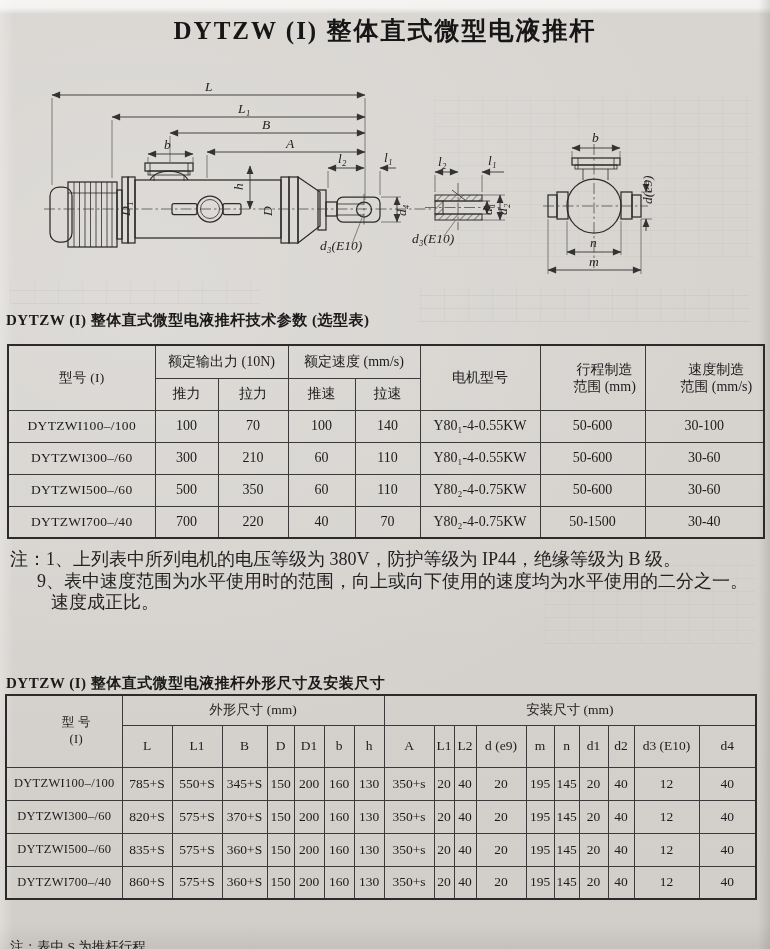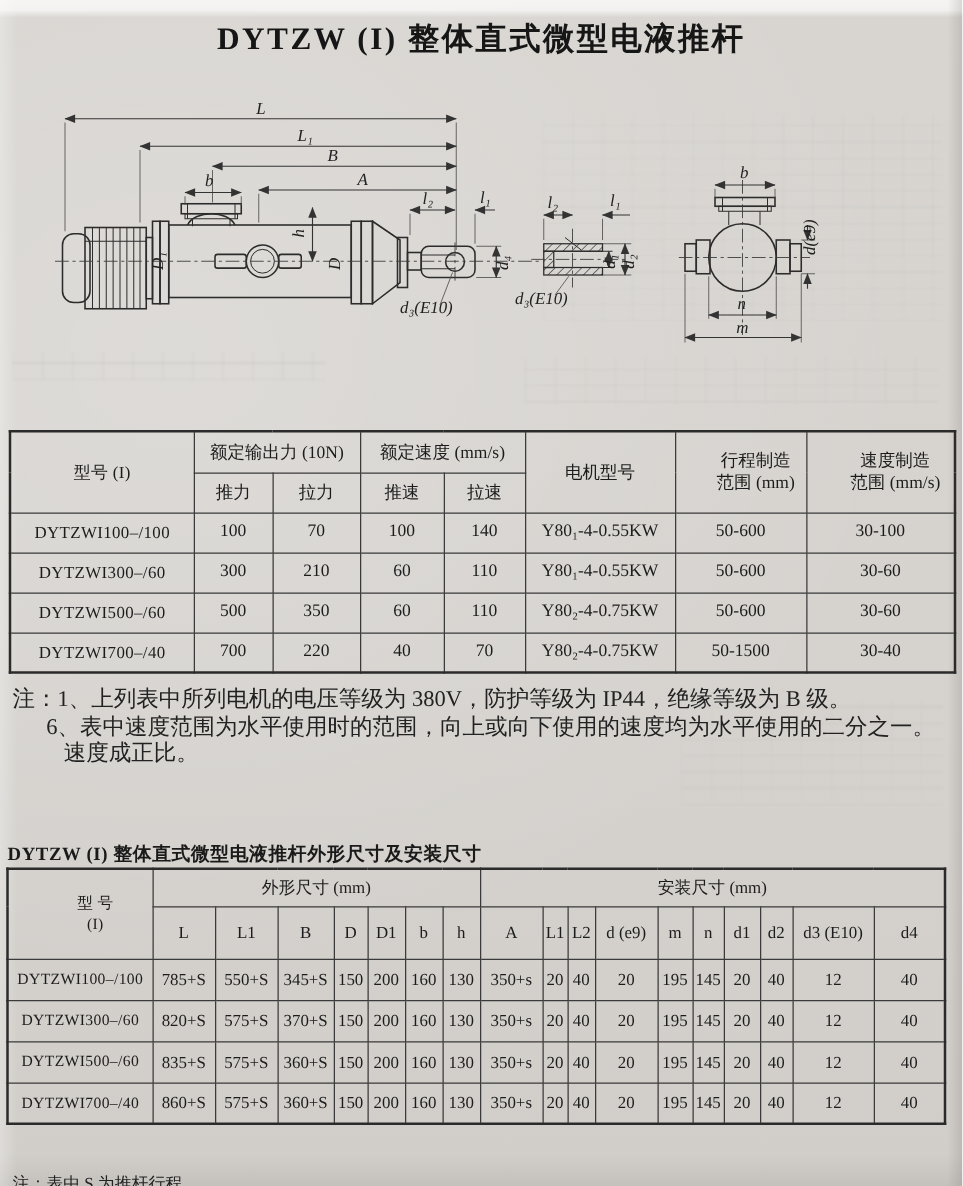--- a/index.html
+++ b/index.html
@@ -214,20 +214,21 @@
         <line class="ext" x1="641" y1="141" x2="641" y2="196"></line>
         <line class="dim" x1="548" y1="192" x2="641" y2="192" marker-start="url(#ma)" marker-end="url(#ma)"></line>
       </g>
       <text class="lbl" x="592" y="64">b</text>
       <text class="lbl" transform="rotate(-90 652 126)" x="652" y="126">d(e9)</text>
       <text class="lbl" x="590" y="169">n</text>
       <text class="lbl" x="589" y="188">m</text>
     </g>
   </svg>
 
+  <div class="caption c1">DYTZW (I) 整体直式微型电液推杆技术参数 (选型表)</div>
 
   <table class="t1">
     <colgroup>
       <col style="width:147px">
         <col style="width:63px">
         <col style="width:70px">
         <col style="width:67px">
       <col style="width:65px">
         <col style="width:120px">
         <col style="width:105px">
@@ -292,21 +293,21 @@
       <td>70</td>
       <td>Y80₂-4-0.75KW</td>
       <td>50-1500</td>
       <td>30-40</td>
     </tr>
   </tbody>
     </table>
 
   <div class="notes">
     <div class="nl"><span>注：</span><span>1、上列表中所列电机的电压等级为 380V，防护等级为 IP44，绝缘等级为 B 级。</span></div>
-    <div class="nl ind">6、表中速度范围为水平使用时的范围，向上或向下使用的速度均为水平使用的二分之一。</div>
+    <div class="nl ind">9、表中速度范围为水平使用时的范围，向上或向下使用的速度均为水平使用的二分之一。</div>
     <div class="nl ind2">速度成正比。</div>
   </div>
 
   <div class="caption c2">DYTZW (I) 整体直式微型电液推杆外形尺寸及安装尺寸</div>
 
   <table class="t2">
     <colgroup>
       <col style="width:116px">
         <col style="width:50px">
         <col style="width:50px">

